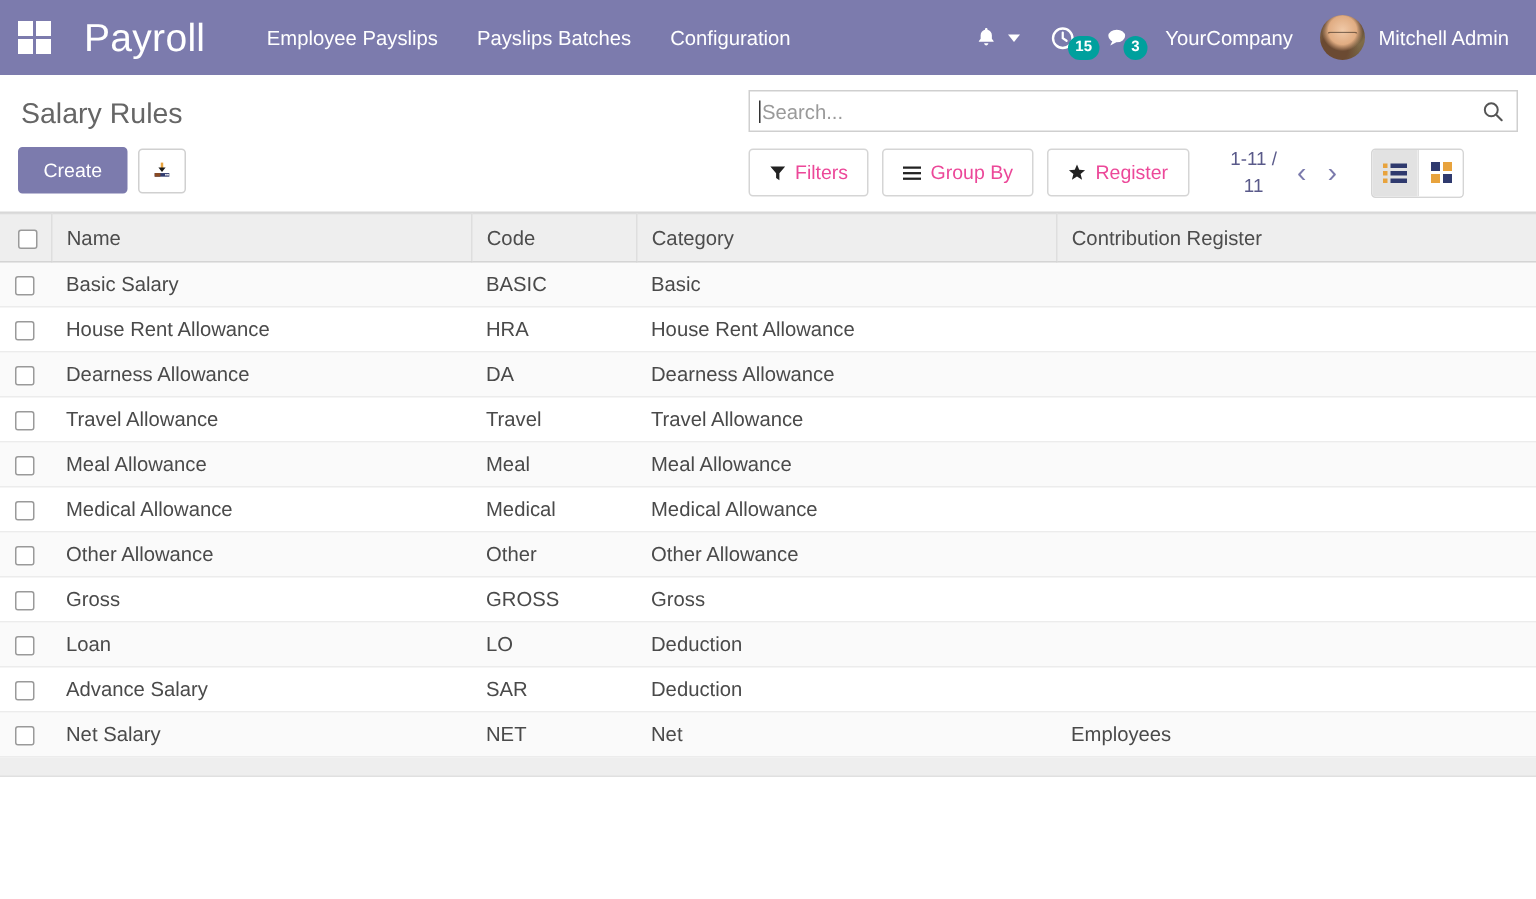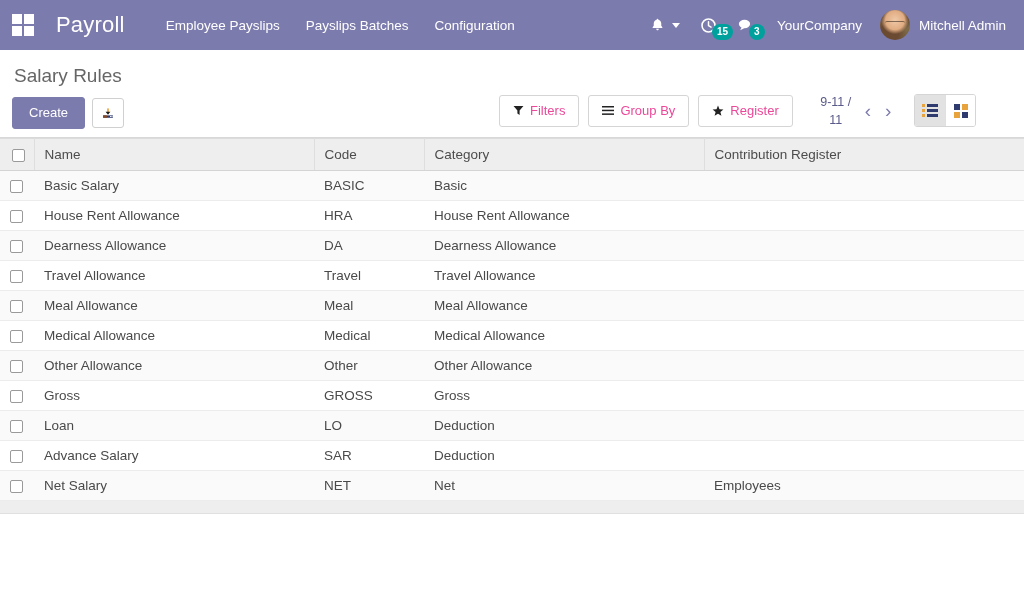--- a/index.html
+++ b/index.html
@@ -30,21 +30,21 @@
   .apps-grid {
     display: grid;
     grid-template-columns: 10px 10px;
     grid-template-rows: 10px 10px;
     gap: 2px;
   }
   .apps-grid i { background: #ffffff; display: block; }
 
   .brand {
     color: #ffffff;
-    font-size: 22px;
+    font-size: 26px;
     font-weight: 400;
     letter-spacing: 0.2px;
     padding: 0 12px;
     margin-right: 16px;
     white-space: nowrap;
     cursor: pointer;
   }
   .menu-items { display: flex; align-items: center; }
   .menu-item {
     color: #ffffff;
@@ -126,21 +126,21 @@
     font-size: 13.5px;
     white-space: nowrap;
   }
 
   
   .control-panel {
     background: #ffffff;
     border-bottom: 1px solid #d8d8d8;
     padding: 10px 12px 8px 12px;
     display: flex;
-    align-items: flex-end;
+    align-items: center;
     min-height: 88px;
   }
   .cp-left { display: flex; flex-direction: column; }
   .page-title {
     font-size: 19px;
     color: #666666;
     font-weight: 400;
     margin: 2px 0 10px 2px;
     white-space: nowrap;
   }
@@ -416,20 +416,28 @@
           <rect x="12.6" y="11.3" width="1.4" height="1.4" fill="#ffffff"></rect>
           <rect x="6.9" y="1.2" width="2.2" height="5" fill="#e8a33d"></rect>
           <path d="M4.8 5.6 L11.2 5.6 L8 9.6 Z" fill="#1a1a1a"></path>
         </svg>
       </button>
     </div>
   </div>
 
   <div class="cp-right">
 
+    <div class="search-wrap">
+      <span class="search-caret"></span>
+      <input class="search-input" type="text" placeholder="Search..." style="">
+      <svg class="search-icon" width="15" height="15" viewBox="0 0 16 16">
+        <circle cx="6.6" cy="6.6" r="4.6" fill="none" stroke="#555" stroke-width="1.4"></circle>
+        <path d="M10.1 10.1 L14 14" stroke="#555" stroke-width="1.5" stroke-linecap="round"></path>
+      </svg>
+    </div>
 
     <div class="cp-buttons">
 
       <button class="fbtn">
         <svg class="gi" width="11" height="11" viewBox="0 0 12 12">
           <path d="M0.6 1 L11.4 1 L7.2 6 L7.2 11 L4.8 9.4 L4.8 6 Z" fill="#222"></path>
         </svg>
         <span>Filters</span>
       </button>
 
@@ -443,21 +451,21 @@
       </button>
 
       <button class="fbtn">
         <svg class="gi" width="12" height="12" viewBox="0 0 12 12">
           <path d="M6 0.6 L7.5 4.2 L11.4 4.5 L8.4 7 L9.4 10.8 L6 8.7 L2.6 10.8 L3.6 7 L0.6 4.5 L4.5 4.2 Z" fill="#222"></path>
         </svg>
         <span>Register</span>
       </button>
 
       <div class="pager">
-        <span class="pager-count">9-11 / 11</span>
+        <span class="pager-count">1-11 / 11</span>
         <span class="pager-arrow">‹</span>
         <span class="pager-arrow">›</span>
       </div>
 
       <div class="view-switch">
         <button class="vbtn active">
           <span class="glyph-list">
             <span>
                 <i></i>
                 <b></b>

